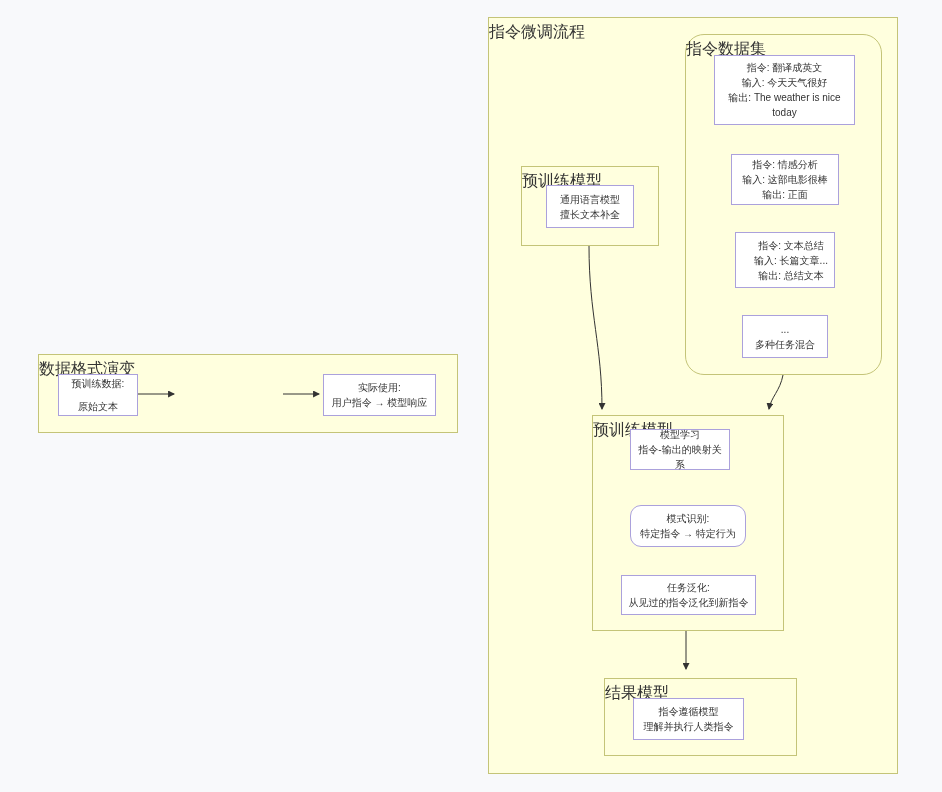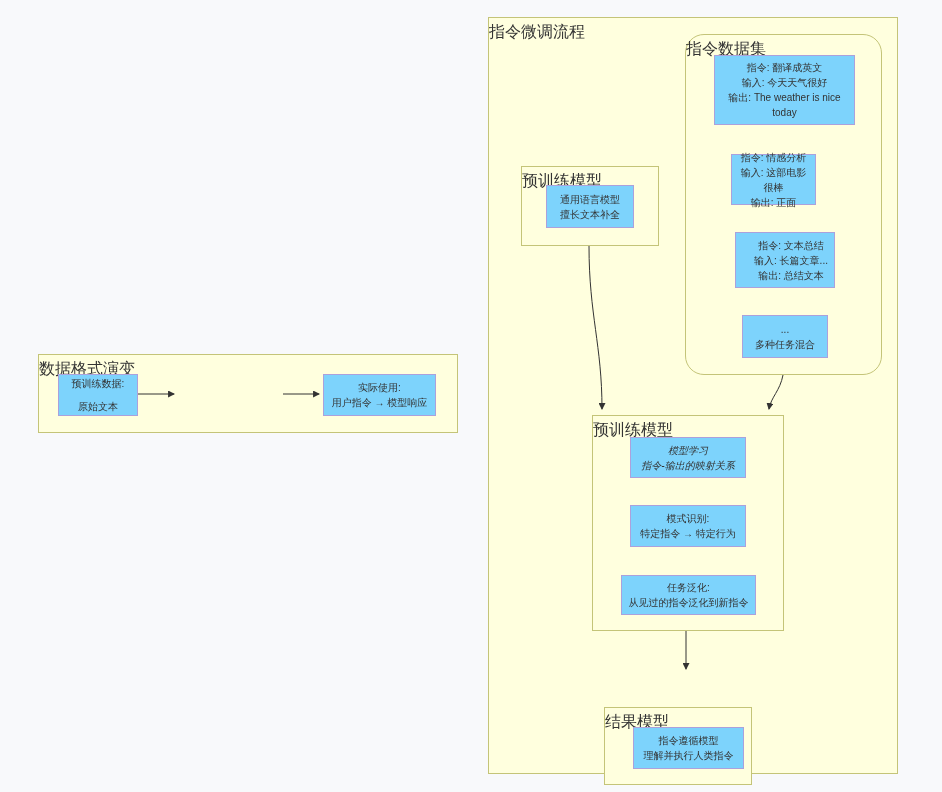--- a/index.html
+++ b/index.html
@@ -14,21 +14,21 @@
     position:absolute;
     background:#ffffde;
     border:1px solid #c4c478;
   }
   .cluster-title{
     position:absolute;top:4px;left:0;width:100%;
     text-align:left;font-size:16px;color:#333333;white-space:nowrap;
   }
   .node{
     position:absolute;
-    background:#7dd3fc;
+    background:#ffffff;
     border:1px solid #aba1dc;
     display:flex;flex-direction:column;justify-content:center;align-items:flex-end;
     text-align:center;font-size:10px;line-height:15px;color:#333333;
     padding:2px 4px;
   }
   .node div{width:100%;}
   #edges{
     position:absolute;left:0;top:0;width:942px;height:792px;
     pointer-events:none;z-index:5;
   }
@@ -56,21 +56,21 @@
 
   <div class="cluster" style="left:196px;top:16px;width:197px;height:341px;border-radius:19px;">
     <div class="cluster-title">指令数据集</div>
 
     <div class="node" style="left:28px;top:20px;width:141px;height:70px;">
       <div>指令: 翻译成英文</div>
       <div>输入: 今天天气很好</div>
       <div>输出: The weather is nice today</div>
     </div>
 
-    <div class="node" style="left:45px;top:119px;width:85px;height:51px;">
+    <div class="node" style="left:45px;top:119px;width:108px;height:51px;">
       <div>指令: 情感分析</div>
       <div>输入: 这部电影很棒</div>
       <div>输出: 正面</div>
     </div>
 
     <div class="node" style="left:49px;top:197px;width:100px;height:56px;padding-left:16px;">
       <div>指令: 文本总结</div>
       <div>输入: 长篇文章...</div>
       <div>输出: 总结文本</div>
     </div>
@@ -86,37 +86,37 @@
 
     <div class="node" style="left:24px;top:18px;width:88px;height:43px;">
       <div>通用语言模型</div>
       <div>擅长文本补全</div>
     </div>
   </div>
 
   <div class="cluster" style="left:103px;top:397px;width:192px;height:216px;">
     <div class="cluster-title">预训练模型</div>
 
-    <div class="node" style="left:37px;top:21px;width:116px;height:41px;font-style:italic;">
+    <div class="node" style="left:37px;top:13px;width:100px;height:41px;">
       <div>模型学习</div>
       <div>指令-输出的映射关系</div>
     </div>
 
-    <div class="node" style="left:37px;top:89px;width:116px;height:42px;">
+    <div class="node" style="left:37px;top:89px;width:116px;height:42px;border-radius:11px;">
       <div>模式识别:</div>
       <div>特定指令 → 特定行为</div>
     </div>
 
     <div class="node" style="left:28px;top:159px;width:135px;height:40px;">
       <div>任务泛化:</div>
       <div>从见过的指令泛化到新指令</div>
     </div>
   </div>
 
-  <div class="cluster" style="left:115px;top:689px;width:148px;height:78px;">
+  <div class="cluster" style="left:115px;top:660px;width:193px;height:78px;">
     <div class="cluster-title">结果模型</div>
 
     <div class="node" style="left:28px;top:19px;width:111px;height:42px;">
       <div>指令遵循模型</div>
       <div>理解并执行人类指令</div>
     </div>
   </div>
 </div>
 
 <svg id="edges" viewBox="0 0 942 792">

